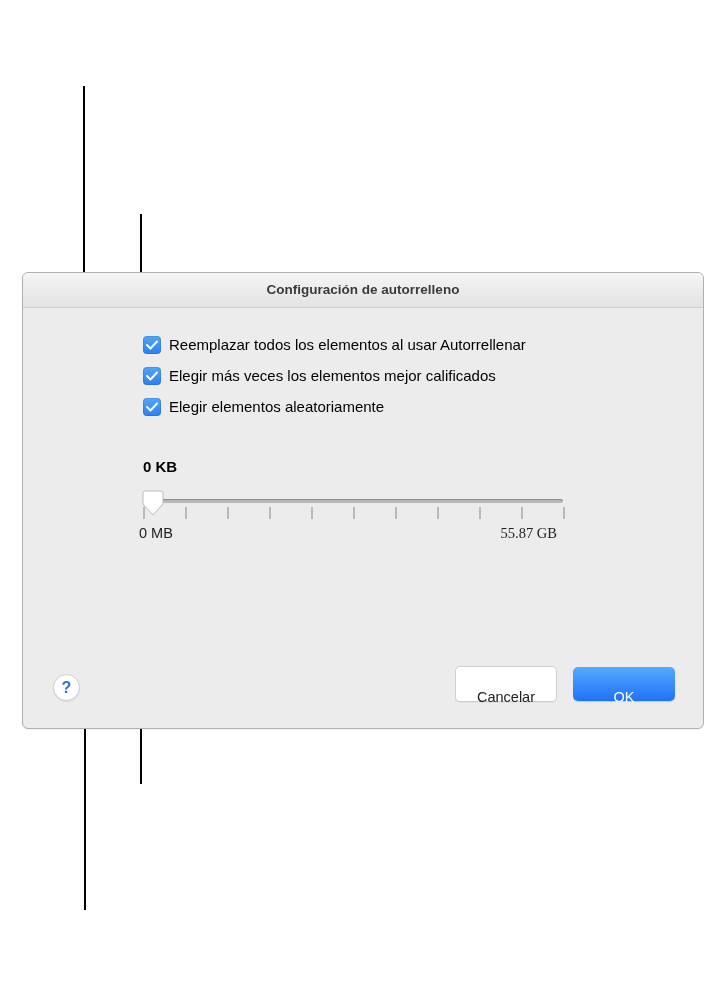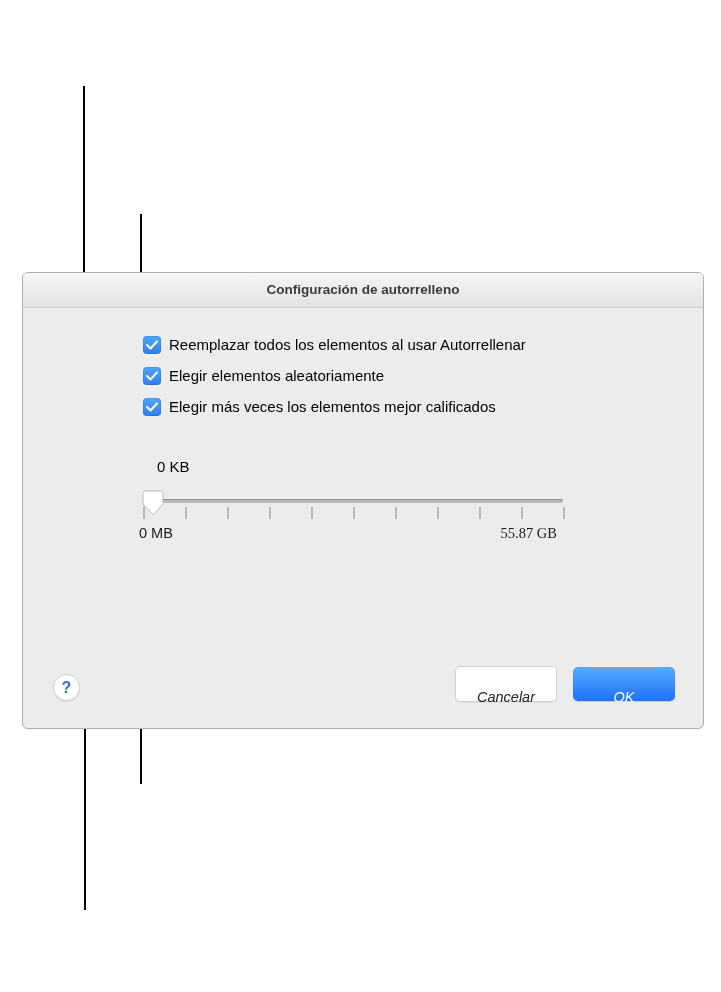--- a/index.html
+++ b/index.html
@@ -78,21 +78,21 @@
     width: 14px;
     height: 14px;
   }
 
   .section-label {
     margin-top: 42px;
     font-size: 15px;
     display: flex;
   }
   .section-label .val {
-    margin-left: 14px;
+    font-weight: bold;
   }
 
   
   .slider-wrap {
     margin-top: 12px;
     position: relative;
     width: 420px;
     height: 46px;
   }
   .slider-track {
@@ -149,21 +149,20 @@
   }
   .btn {
     min-width: 102px;
     height: 27px;
     border-radius: 5px;
     font-size: 14.5px;
     text-align: center;
     line-height: 27px;
     box-sizing: border-box;
     padding: 17px 14px;
-    font-style: italic;
   }
   .btn-default {
     background: linear-gradient(#55aaff, #1f72f6);
     color: #fff;
     font-weight: 500;
     box-shadow: 0 1px 1px rgba(0,0,0,.15);
   }
   .btn-normal {
     background: #ffffff;
     color: #222;
@@ -221,30 +220,30 @@
         </span>
         <span>Reemplazar todos los elementos al usar Autorrellenar</span>
       </div>
 
       <div class="check-row">
         <span class="checkbox">
           <svg viewBox="0 0 14 14">
             <path d="M2 7 L5.5 10.5 L12 3.5" stroke="#fff" stroke-width="2" fill="none" stroke-linecap="round" stroke-linejoin="round"></path>
           </svg>
         </span>
-        <span>Elegir elementos aleatoriamente</span>
+        <span>Elegir más veces los elementos mejor calificados</span>
       </div>
 
       <div class="check-row">
         <span class="checkbox">
           <svg viewBox="0 0 14 14">
             <path d="M2 7 L5.5 10.5 L12 3.5" stroke="#fff" stroke-width="2" fill="none" stroke-linecap="round" stroke-linejoin="round"></path>
           </svg>
         </span>
-        <span>Elegir más veces los elementos mejor calificados</span>
+        <span>Elegir elementos aleatoriamente</span>
       </div>
 
       <div class="section-label">
         <span class="val">0 KB</span>
       </div>
 
       <div class="slider-wrap">
         <div class="slider-track"></div>
         <div class="slider-ticks">
           <span style="left:0%"></span>

